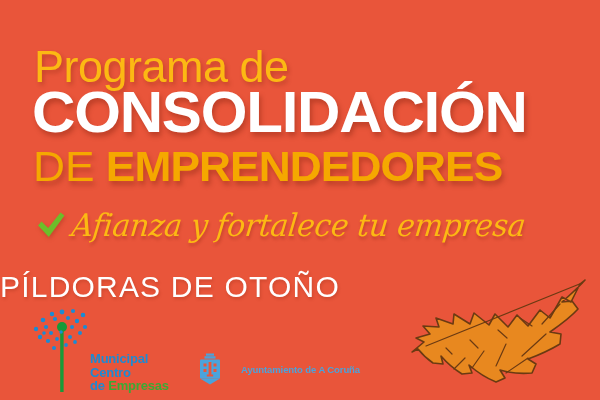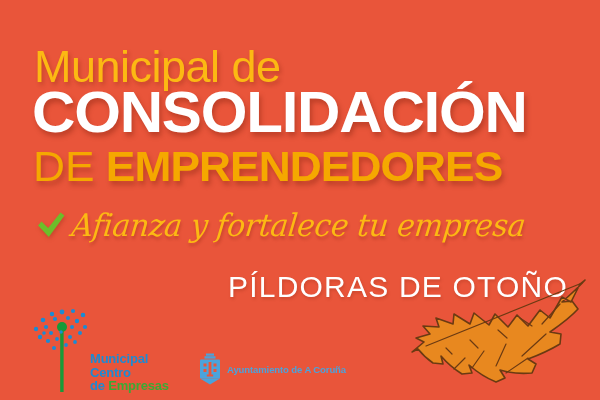--- a/index.html
+++ b/index.html
@@ -109,21 +109,21 @@
     transform-origin: left center;
     text-shadow: 1px 2px 3px rgba(120, 30, 10, 0.28);
   }
 
   
   .subtitle {
     position: absolute;
     left: 0;
     top: 270px;
     width: 568px;
-    text-align: right;
+    text-align: left;
     font-family: "Liberation Sans", sans-serif;
     font-size: 30px;
     font-weight: 400;
     color: #FFFFFF;
     letter-spacing: 1.2px;
     white-space: nowrap;
     text-shadow: 1px 2px 3px rgba(120, 30, 10, 0.25);
   }
 
   
@@ -172,38 +172,38 @@
     height: 34px;
     display: flex;
     align-items: center;
   }
   .ayto-crest {
     width: 26px;
     height: 32px;
     flex: 0 0 auto;
   }
   .ayto-text {
-    margin-left: 4px;
+    margin-left: 18px;
     font-family: "Liberation Sans", sans-serif;
     font-size: 9.5px;
     font-weight: 700;
     line-height: 11px;
     color: #4AA3DC;
     white-space: nowrap;
     letter-spacing: -0.1px;
   }
 </style>
 </head>
 <body>
 
 <div id="poster">
 
   <div class="headline">
 
-    <div class="line-programa">Municipal de</div>
+    <div class="line-programa">Programa de</div>
 
     <div class="line-consolidacion">CONSOLIDACIÓN</div>
 
     <div class="line-de-emprendedores">
       <span class="word-de">DE</span><span style="display:inline-block;width:11px"></span><span class="word-emprendedores">EMPRENDEDORES</span>
     </div>
   </div>
 
   <div class="tagline-row">
     <svg class="check-icon" viewBox="0 0 34 34">

